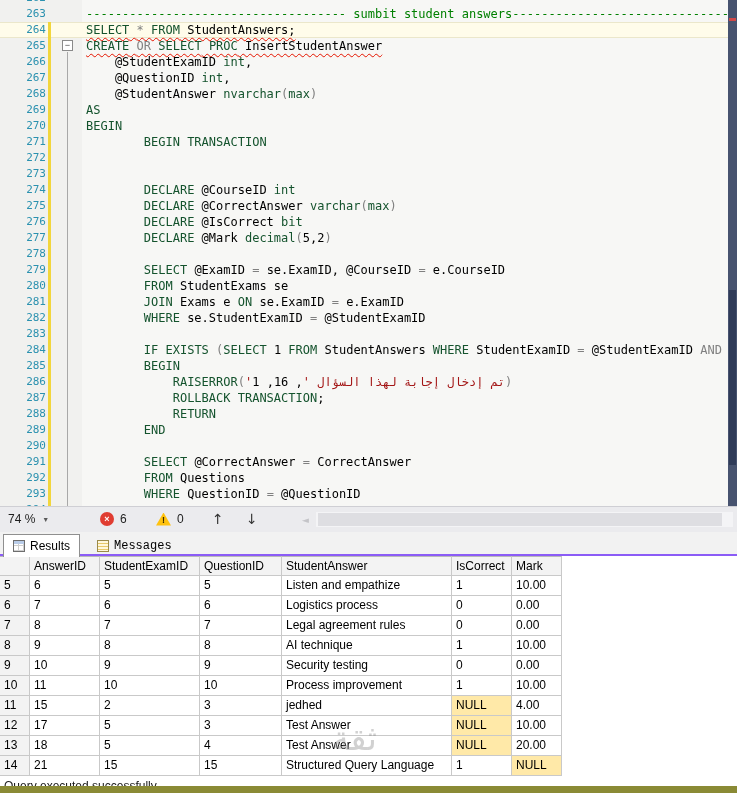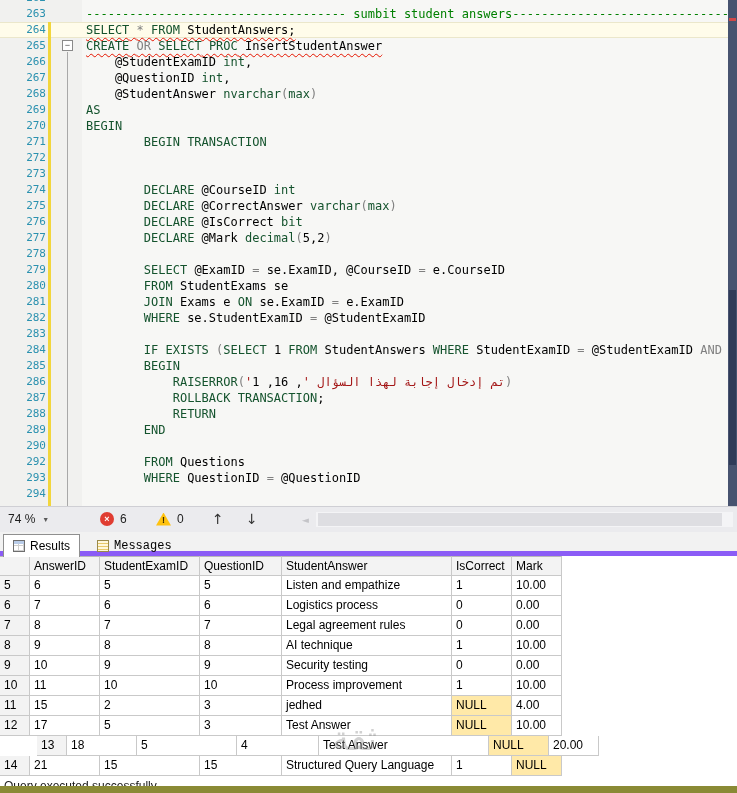--- a/index.html
+++ b/index.html
@@ -34,21 +34,21 @@
   .warnico{width:15px;height:13px;clip-path:polygon(50% 0,100% 100%,0 100%);background:#FFC20E;display:flex;align-items:flex-end;justify-content:center;}
   .bang{font-size:9px;font-weight:bold;color:#3A2A00;line-height:11px;}
   .cnt{font-size:12px;color:#1E1E1E;}
   #navup{position:absolute;left:212px;top:4px;font-size:14px;color:#333;font-family:"DejaVu Sans",sans-serif;}
   #navdn{position:absolute;left:246px;top:4px;font-size:14px;color:#333;font-family:"DejaVu Sans",sans-serif;}
   #hleft{position:absolute;left:302px;top:8px;font-size:9px;color:#C4C4C8;font-family:"DejaVu Sans",sans-serif;}
   #htrack{position:absolute;left:316px;top:5px;right:4px;height:15px;background:#F4F4F6;}
   #hthumb{position:absolute;left:2px;top:1px;width:97%;height:13px;background:#DEDEE2;}
 
   
-  #tabsrow{position:absolute;left:0;top:532px;width:737px;height:24px;background:#F2F2F2;border-bottom:5px solid #8b5cf6;}
+  #tabsrow{position:absolute;left:0;top:532px;width:737px;height:24px;background:#F2F2F2;border-bottom:2px solid #8b5cf6;}
   .tab{position:absolute;display:flex;align-items:center;gap:5px;font-size:12px;padding:0 9px;color:#000;cursor:default;}
   .tab.active{left:3px;top:2px;height:23px;background:#FFF;border:1px solid #8F8F8F;border-bottom:none;z-index:2;}
   .tab.inactive{left:88px;top:3px;height:21px;font-family:Liberation Mono, monospace;}
   .icon-grid{width:12px;height:12px;border:1px solid #6E6E6E;background:
       linear-gradient(180deg,#B9CCE8 0 3px,transparent 3px),
       repeating-linear-gradient(180deg,transparent 0 4px,#CFCFCF 4px 5px),
       repeating-linear-gradient(90deg,transparent 0 4px,#CFCFCF 4px 5px),#FFF;}
   .icon-msg{width:12px;height:12px;border:1px solid #9A8A4A;background:repeating-linear-gradient(180deg,#FFF8DC 0 2px,#E8C96A 2px 3px);}
 
   
@@ -95,20 +95,21 @@
         <div class="line"><span class="ln">281</span><span class="code" style="padding-left: 8ch;"><span class="t-k">JOIN</span><span class="t-p"> Exams e </span><span class="t-k">ON</span><span class="t-p"> se.ExamID </span><span class="t-o">=</span><span class="t-p"> e.ExamID</span></span></div>
         <div class="line"><span class="ln">282</span><span class="code" style="padding-left: 8ch;"><span class="t-k">WHERE</span><span class="t-p"> se.StudentExamID </span><span class="t-o">=</span><span class="t-p"> @StudentExamID</span></span></div>
         <div class="line"><span class="ln">283</span><span class="code" style="padding-left: 0ch;"></span></div>
         <div class="line"><span class="ln">284</span><span class="code" style="padding-left: 8ch;"><span class="t-k">IF</span><span class="t-p"> </span><span class="t-k">EXISTS</span><span class="t-p"> </span><span class="t-o">(</span><span class="t-k">SELECT</span><span class="t-p"> 1 </span><span class="t-k">FROM</span><span class="t-p"> StudentAnswers </span><span class="t-k">WHERE</span><span class="t-p"> StudentExamID </span><span class="t-o">=</span><span class="t-p"> @StudentExamID </span><span class="t-o">AND</span><span class="t-p"> QuestionID</span></span></div>
         <div class="line"><span class="ln">285</span><span class="code" style="padding-left: 8ch;"><span class="t-k">BEGIN</span></span></div>
         <div class="line"><span class="ln">286</span><span class="code" style="padding-left: 12ch;"><span class="t-k">RAISERROR</span><span class="t-o">(</span><span class="t-s">'تم إدخال إجابة لهذا السؤال '</span><span class="t-p">, 16, 1</span><span class="t-o">)</span></span></div>
         <div class="line"><span class="ln">287</span><span class="code" style="padding-left: 12ch;"><span class="t-k">ROLLBACK TRANSACTION</span><span class="t-p">;</span></span></div>
         <div class="line"><span class="ln">288</span><span class="code" style="padding-left: 12ch; text-align: center;"><span class="t-k">RETURN</span></span></div>
         <div class="line"><span class="ln">289</span><span class="code" style="padding-left: 8ch;"><span class="t-k">END</span></span></div>
         <div class="line"><span class="ln">290</span><span class="code" style="padding-left: 0ch;"></span></div>
+        <div class="line"><span class="ln">291</span><span class="code" style="padding-left: 8ch;"><span class="t-k">SELECT</span><span class="t-p"> @CorrectAnswer </span><span class="t-o">=</span><span class="t-p"> CorrectAnswer</span></span></div>
         <div class="line"><span class="ln">292</span><span class="code" style="padding-left: 8ch;"><span class="t-k">FROM</span><span class="t-p"> Questions</span></span></div>
         <div class="line"><span class="ln">293</span><span class="code" style="padding-left: 8ch;"><span class="t-k">WHERE</span><span class="t-p"> QuestionID </span><span class="t-o">=</span><span class="t-p"> @QuestionID</span></span></div>
         <div class="line"><span class="ln">294</span><span class="code" style="padding-left: 0ch;"></span></div>
       </div>
     <div id="change-bar"></div>
     <div id="fold-box">−</div>
     <div id="fold-line"></div>
     <div id="vscroll">
       <div class="vmark" style="top:18px"></div>
       <div id="vthumb"></div>
@@ -228,21 +229,21 @@
         <div class="grow">
           <div class="gcell grhead" style="flex: 0 0 30px; width: 30px;">12</div>
           <div class="gcell" style="flex: 0 0 70px; width: 70px;">17</div>
           <div class="gcell" style="flex: 0 0 100px; width: 100px;">5</div>
           <div class="gcell" style="flex: 0 0 82px; width: 82px;">3</div>
           <div class="gcell" style="flex: 0 0 170px; width: 170px;">Test Answer</div>
           <div class="gcell null" style="flex: 0 0 60px; width: 60px;">NULL</div>
           <div class="gcell num-r" style="flex: 0 0 50px; width: 50px;">10.00</div>
         </div>
         <div class="grow">
-          <div class="gcell grhead" style="flex: 0 0 30px; width: 30px; margin-left: 37px;">13</div>
+          <div class="gcell grhead" style="flex: 0 0 30px; width: 30px;">13</div>
           <div class="gcell" style="flex: 0 0 70px; width: 70px;">18</div>
           <div class="gcell" style="flex: 0 0 100px; width: 100px;">5</div>
           <div class="gcell" style="flex: 0 0 82px; width: 82px;">4</div>
           <div class="gcell" style="flex: 0 0 170px; width: 170px;">Test Answer</div>
           <div class="gcell null" style="flex: 0 0 60px; width: 60px;">NULL</div>
           <div class="gcell num-r" style="flex: 0 0 50px; width: 50px;">20.00</div>
         </div>
         <div class="grow">
           <div class="gcell grhead" style="flex: 0 0 30px; width: 30px;">14</div>
           <div class="gcell" style="flex: 0 0 70px; width: 70px;">21</div>

